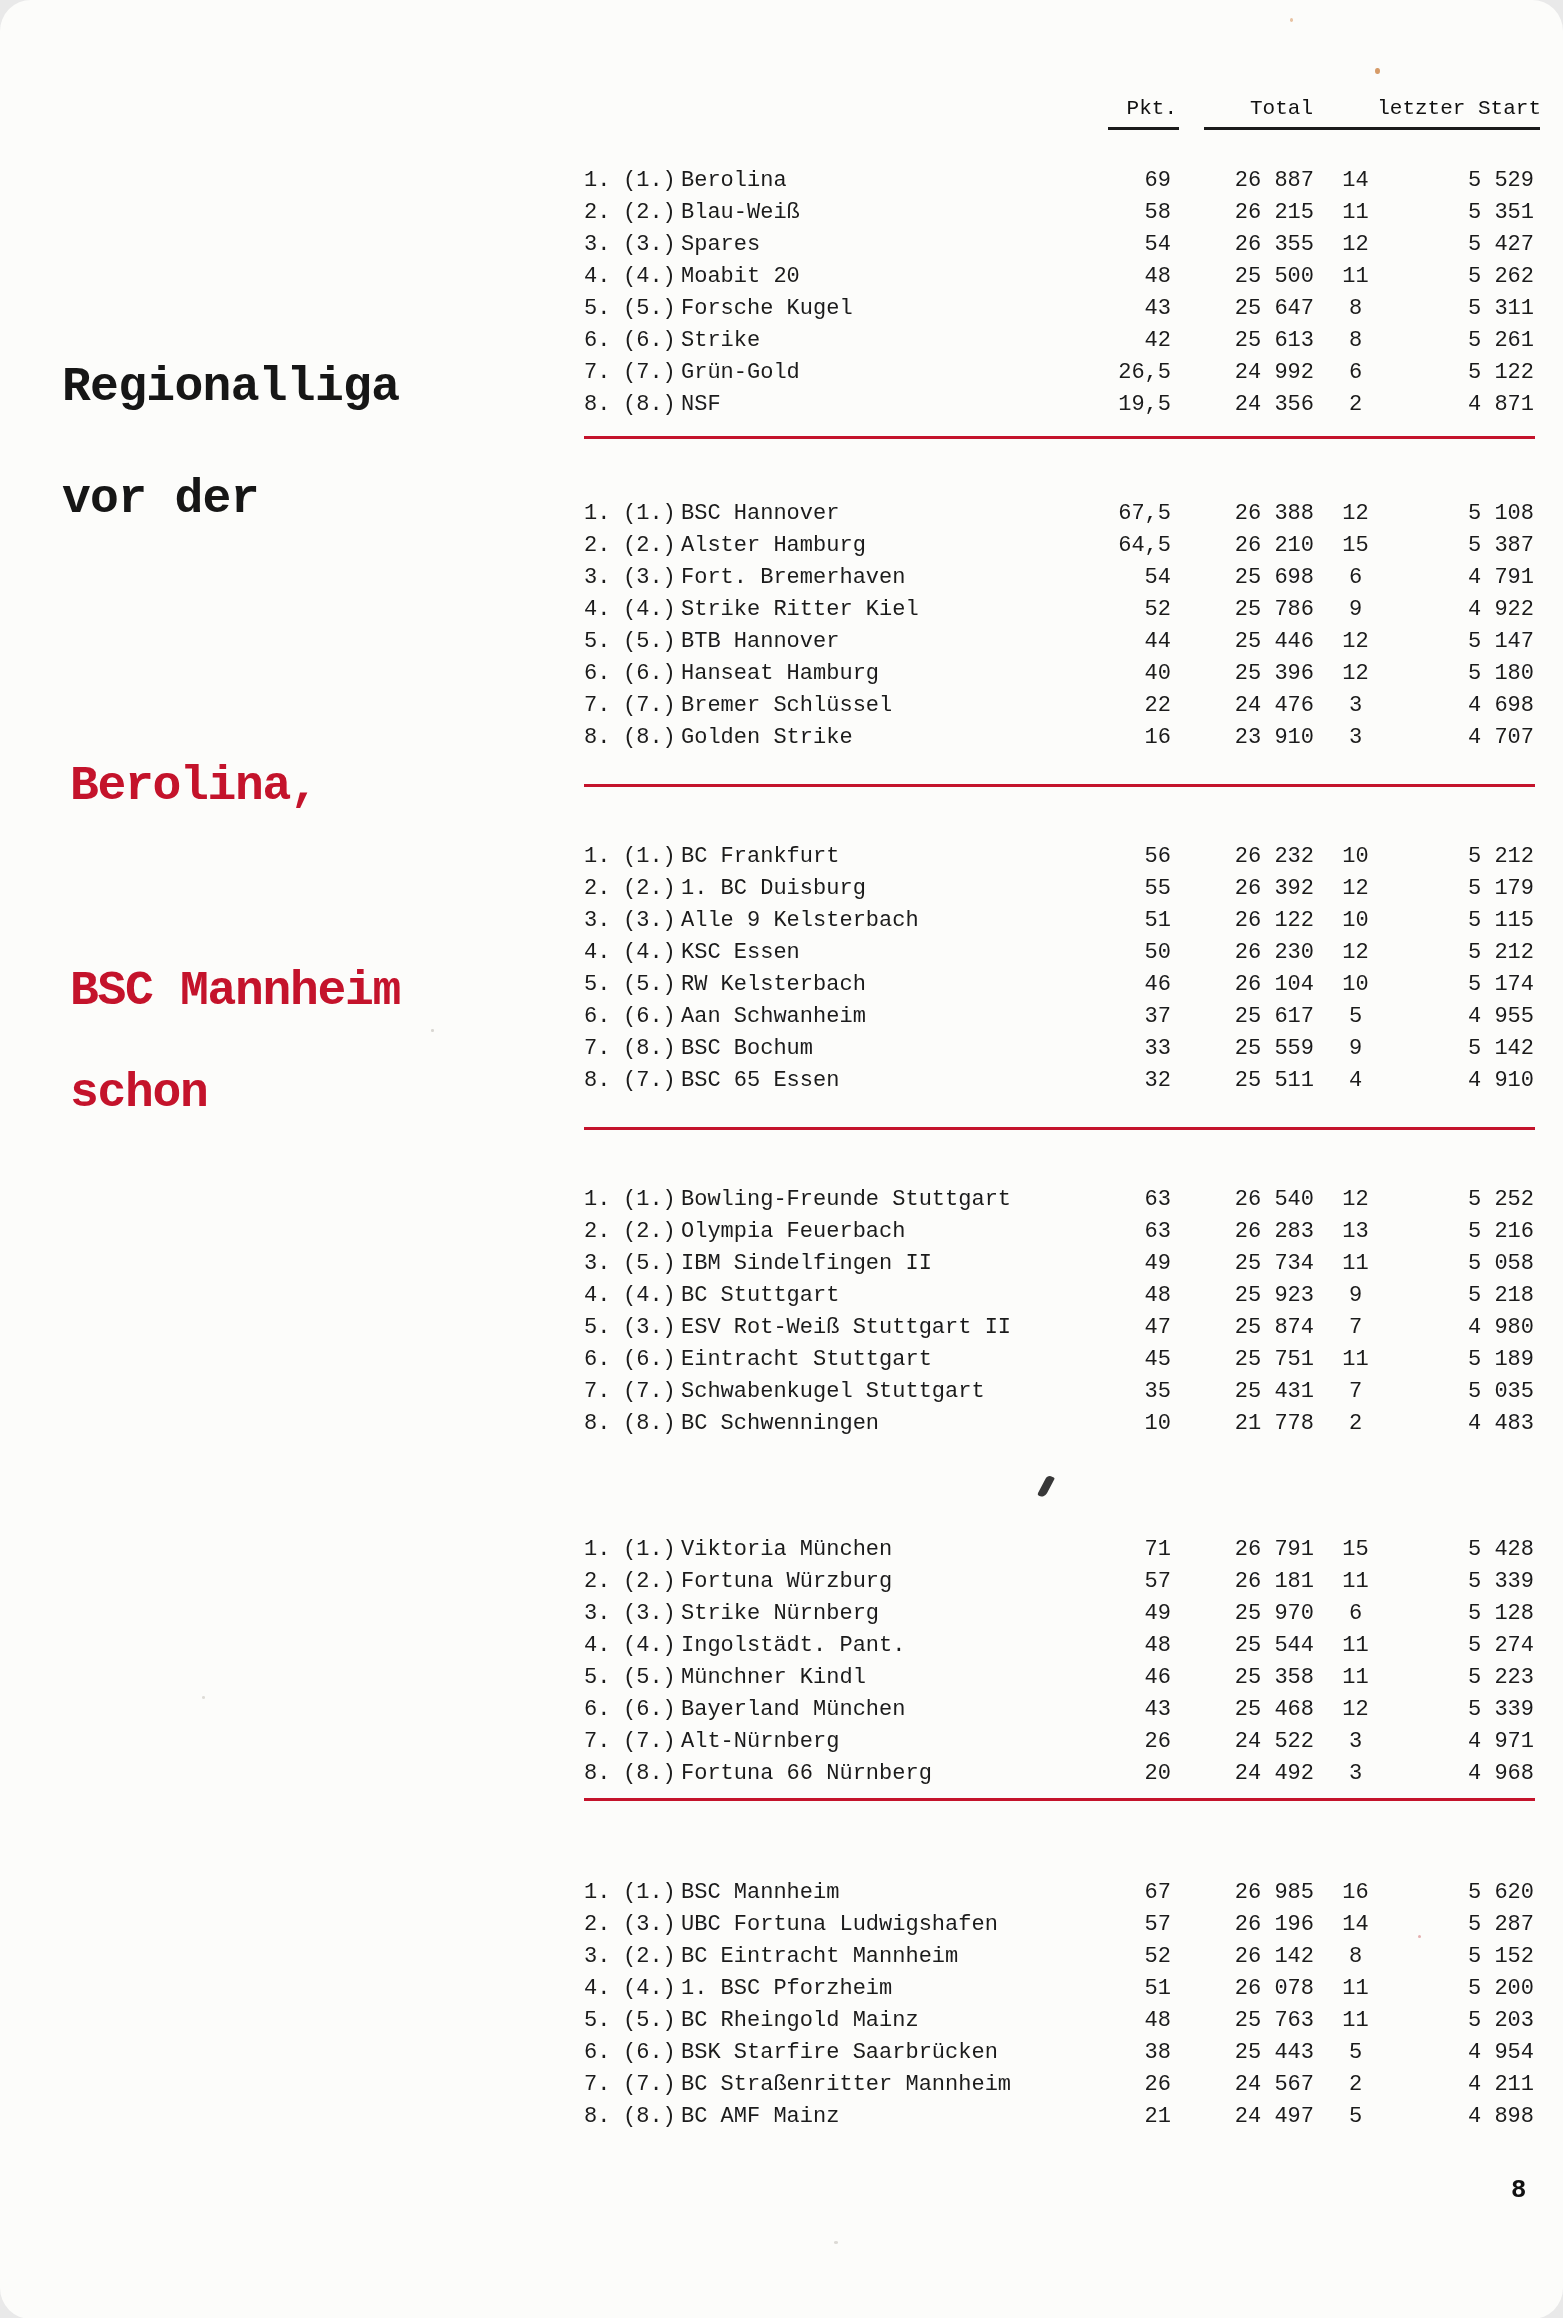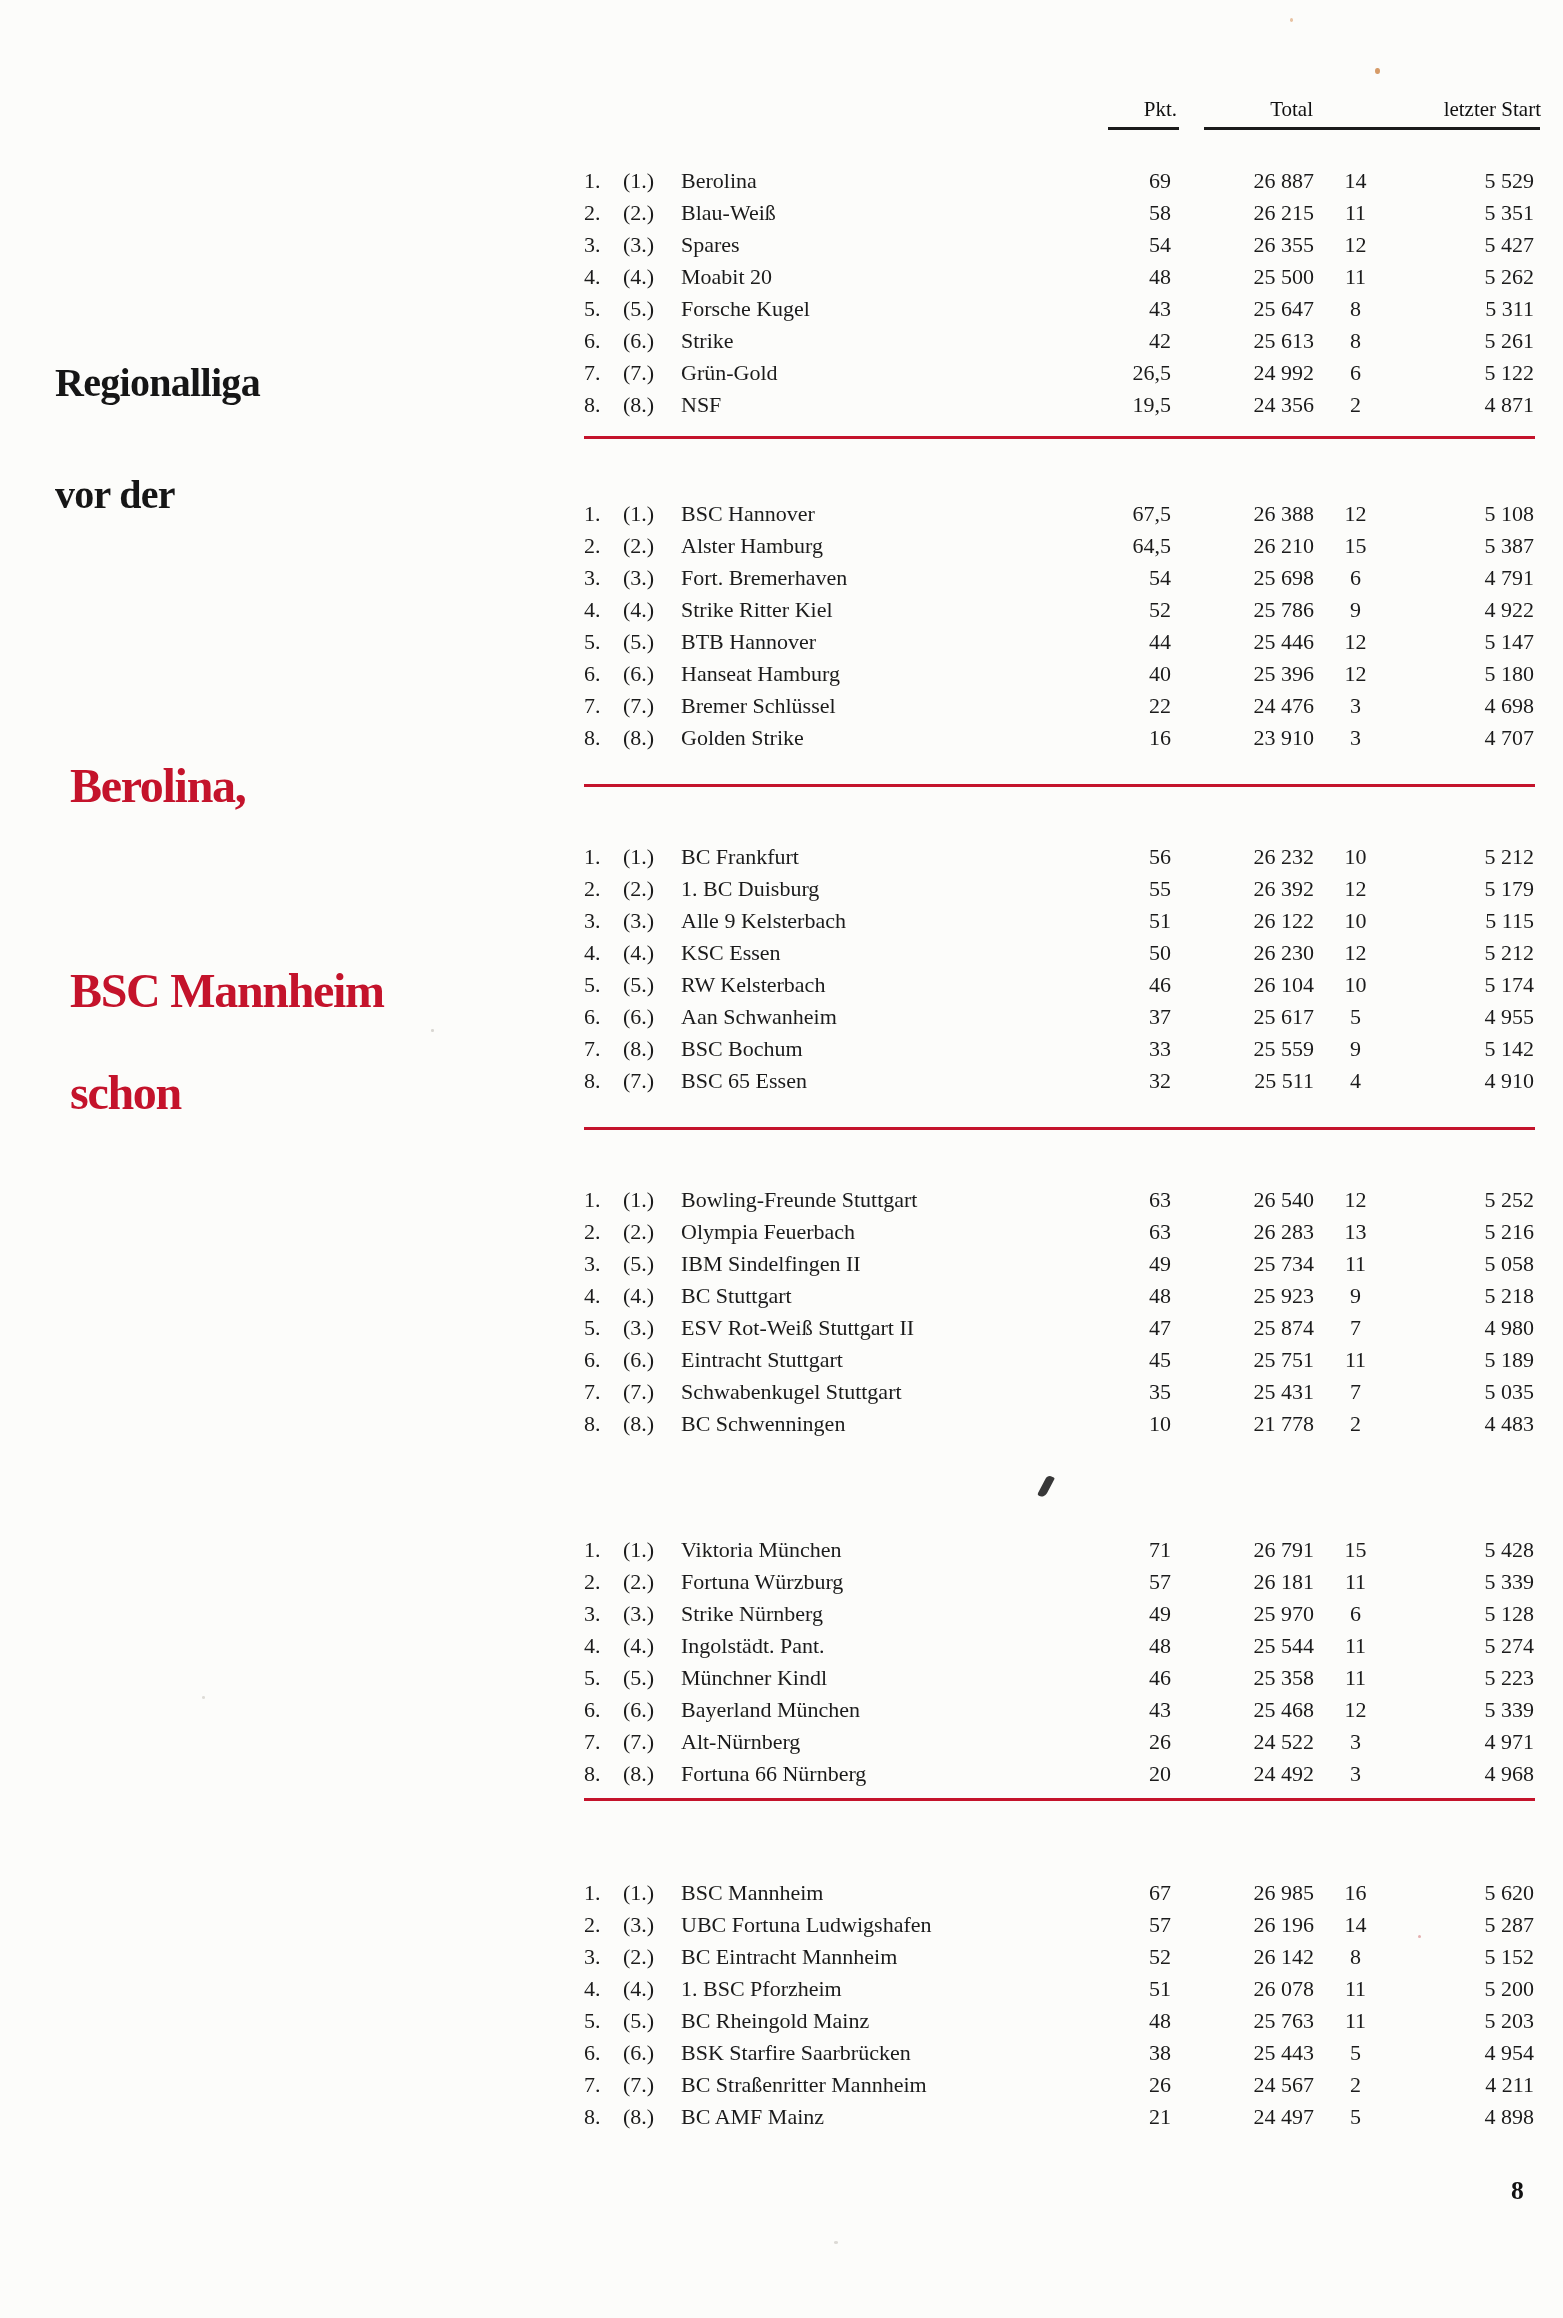--- a/index.html
+++ b/index.html
@@ -1,26 +1,27 @@
 <!DOCTYPE html>
 <html style="--accent: #c4132b;font-size:10.8px"><head>
 <meta charset="utf-8">
 <style>
   html,body{margin:0;padding:0;background:#e9e9e9;}
   .sheet{
     position:relative;
     width:1563px;height:2319px;
     background:#fcfcfa;
     overflow:hidden;
-    font-family:Liberation Serif, serif;
+    font-family:Liberation Mono, monospace;
+    border-radius:31px;
   }
   
   .kicker{
-    position:absolute;left:55px;
-    font-size:40px;font-weight:700;letter-spacing:-0.7px;
+    position:absolute;left:62px;
+    font-size:48px;font-weight:700;letter-spacing:-0.7px;
     color:#161616;white-space:nowrap;line-height:1;
   }
   .headline{
     position:absolute;left:70px;
     font-size:48px;font-weight:700;letter-spacing:-1.3px;
     color:var(--accent,#c4132b);white-space:nowrap;line-height:1;
   }
   
   .colhead{
     position:absolute;top:97px;

